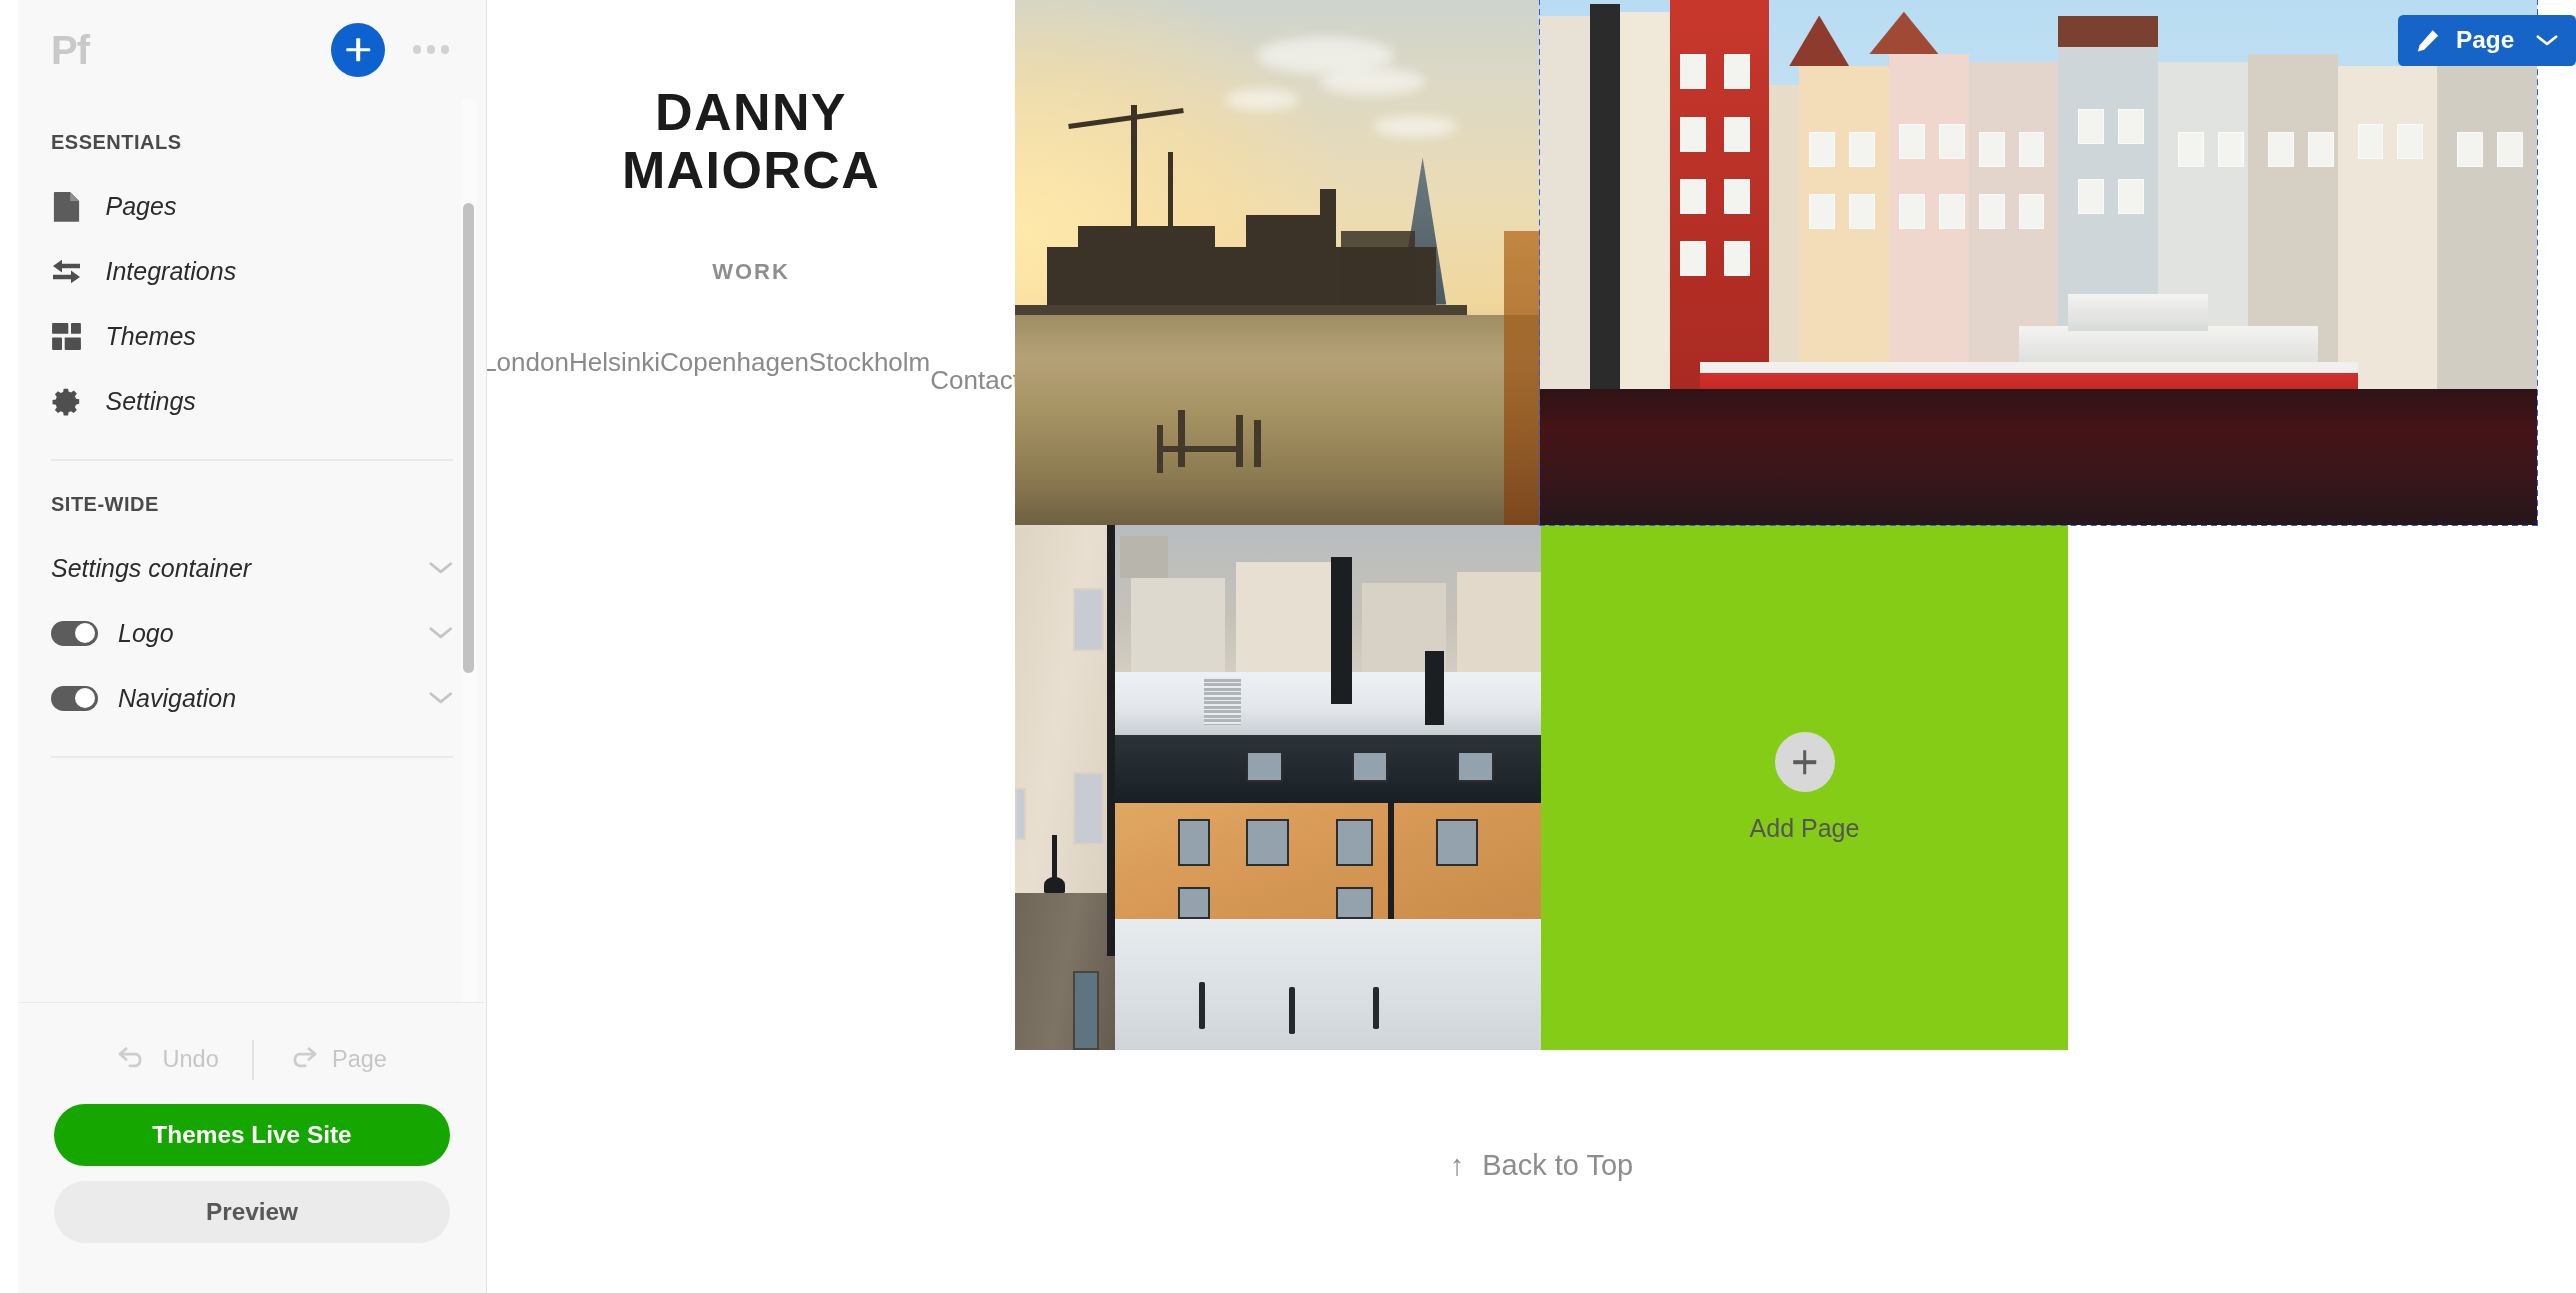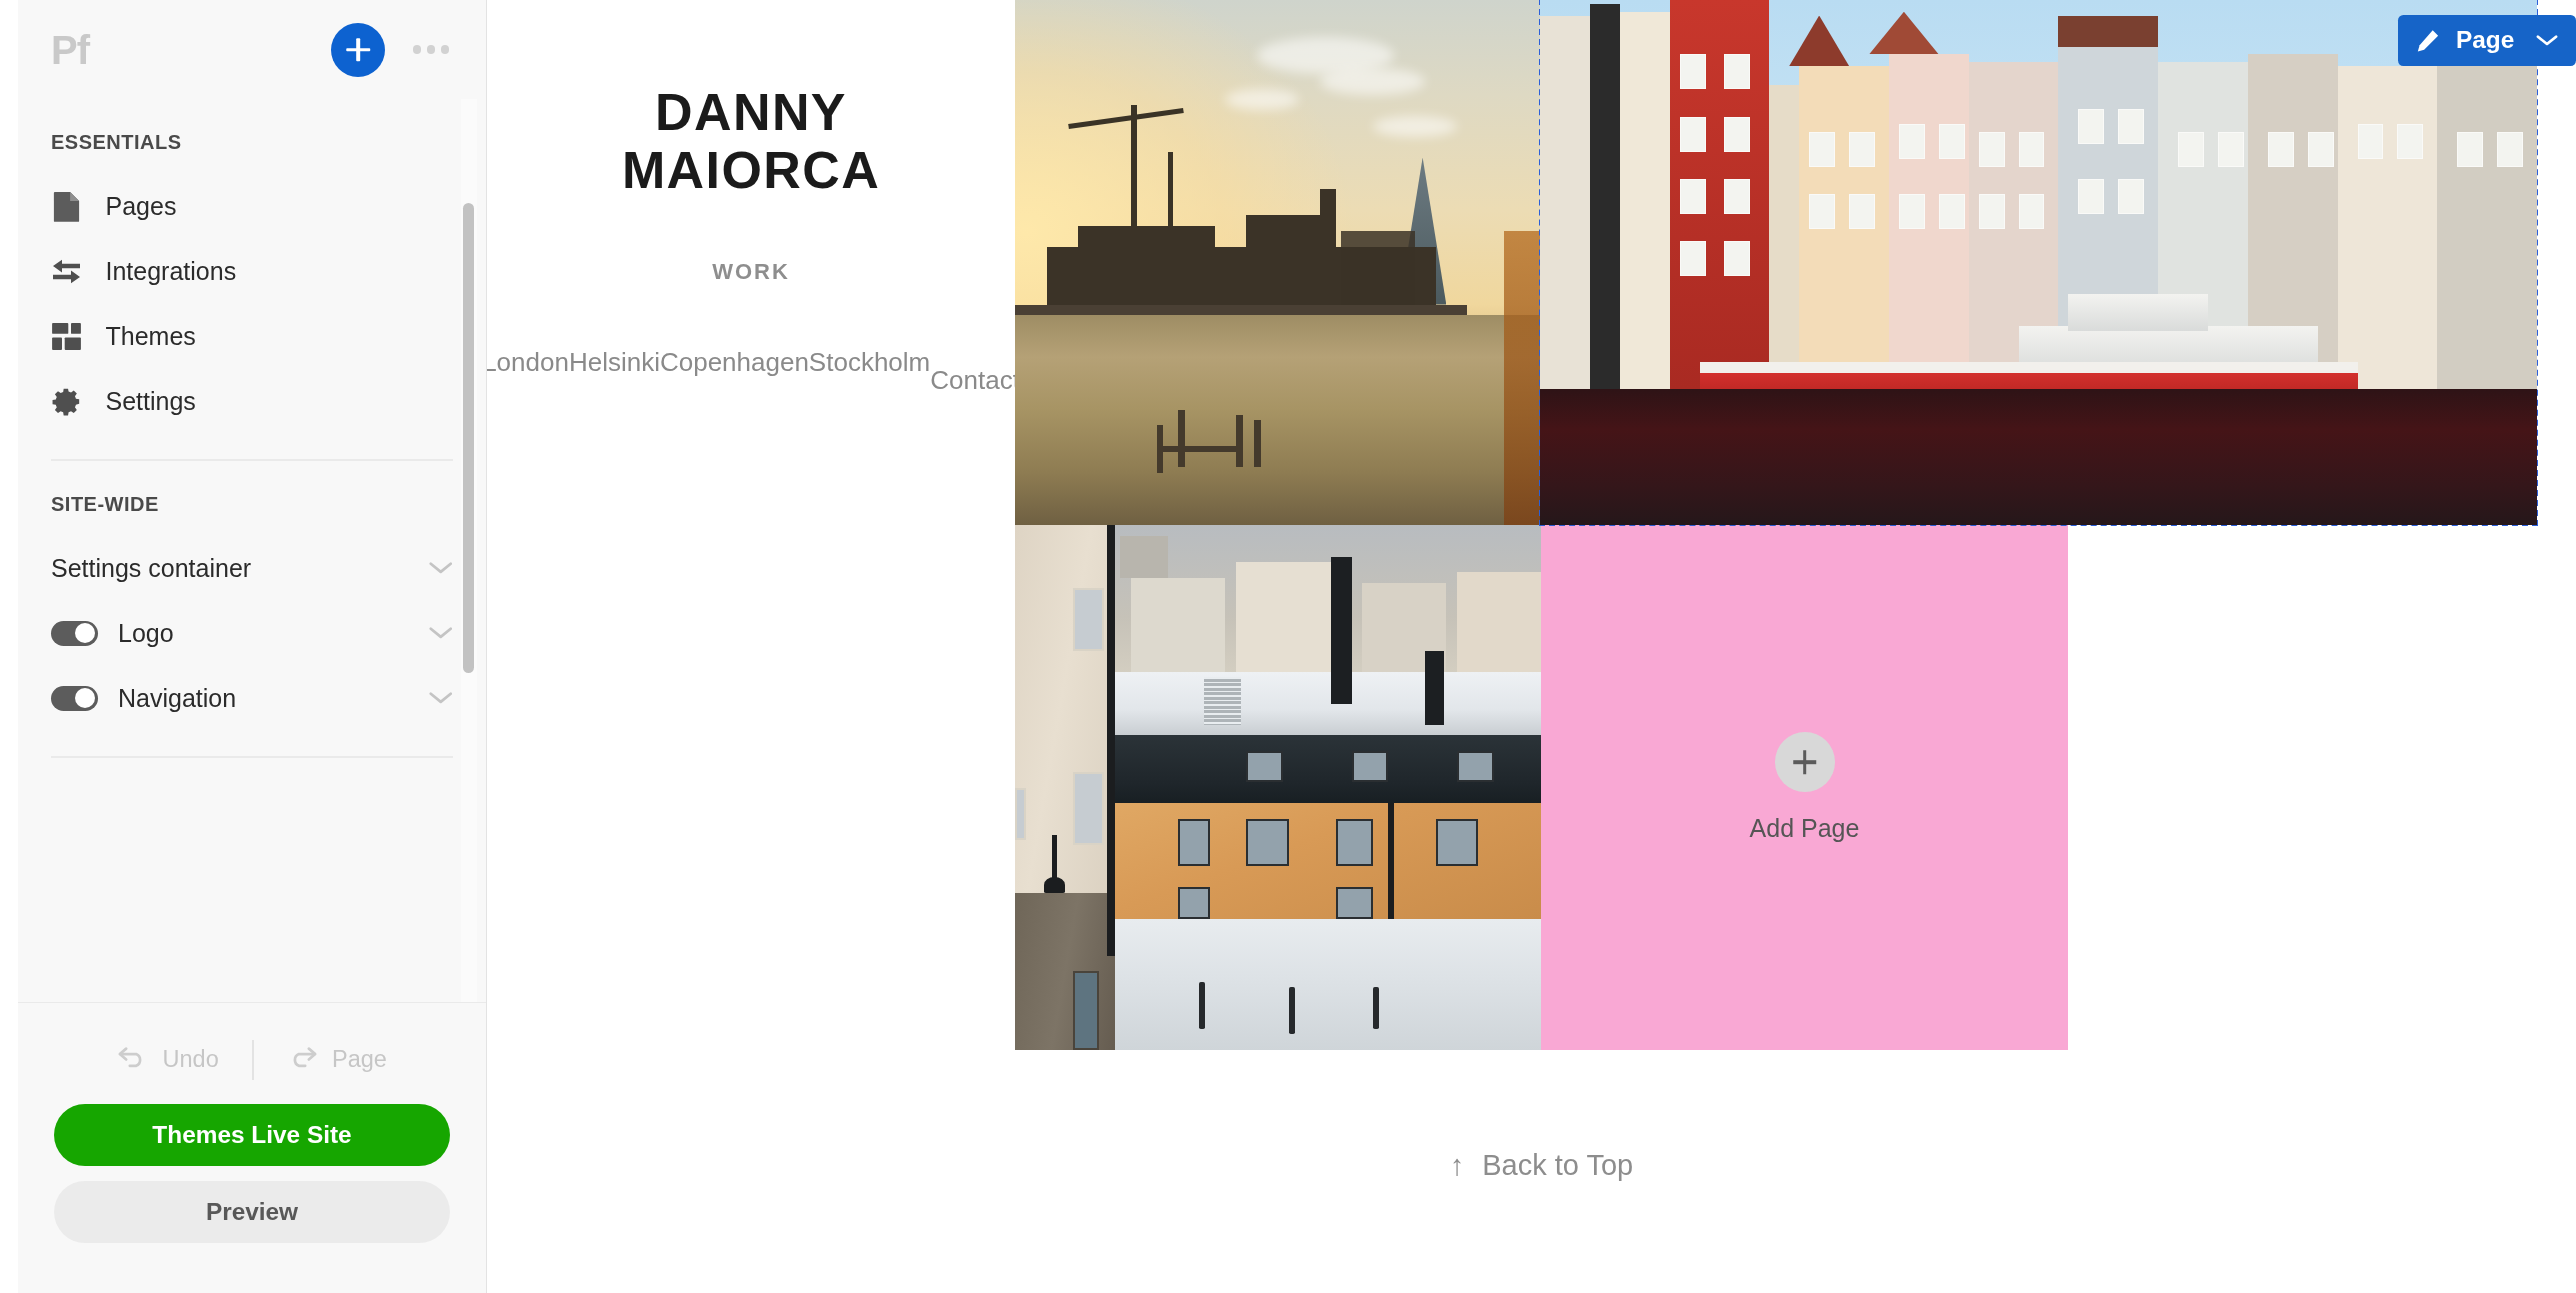--- a/index.html
+++ b/index.html
@@ -59,21 +59,21 @@
   }
   .sb-thumb {
     position: absolute; left: 2.7px; top: 104px; width: 11px; height: 470px;
     background: #c2c2c2; border-radius: 7.2px;
   }
 
   .sb-section-label {
     font-size: 20px; font-weight: bold; color: #4a4a4a;
     letter-spacing: 0.5px; margin: 32px 0 0 0;
   }
-  .sb-nav { margin-top: 20px; }
+  .sb-nav { margin-top: 20px; font-style: italic; }
   .sb-item {
     display: flex; align-items: center; gap: 23.5px;
     height: 65px; cursor: pointer;
   }
   .sb-ico { width: 31px; height: 31px; flex: 0 0 31px; display: flex; align-items: center; justify-content: center; }
   .sb-ico svg { display: block; }
   .sb-item-label { font-size: 25px; color: #2b2b2b; }
 
   .sb-divider { height: 1.8px; background: #eaeaea; margin: 25px 0 0 0; }
 
@@ -151,21 +151,21 @@
   .grid {
     position: absolute; left: 528px; top: 0;
     width: 1053px; height: 1049px;
   }
   .cell {
     position: absolute; overflow: hidden;
   }
   .c-london { left: 0;   top: 0;   width: 526px; height: 525px; }
   .c-hels   { left: 526px; top: 0; width: 527px; height: 525px; }
   .c-stock  { left: 0;   top: 525px; width: 526px; height: 525px; }
-  .c-add    { left: 526px; top: 525px; width: 527px; height: 525px; background: #f9a8d4; }
+  .c-add    { left: 526px; top: 525px; width: 527px; height: 525px; background: #84cc16; }
 
   .c-copen {
     position: absolute; left: 1053px; top: 0; width: 997px; height: 525px;
     overflow: hidden; outline: 2.7px dashed #2b5fd9; outline-offset: -1.8px;
   }
 
   
   .addpage {
     width: 100%; height: 100%;
     display: flex; flex-direction: column; align-items: center; justify-content: center;

